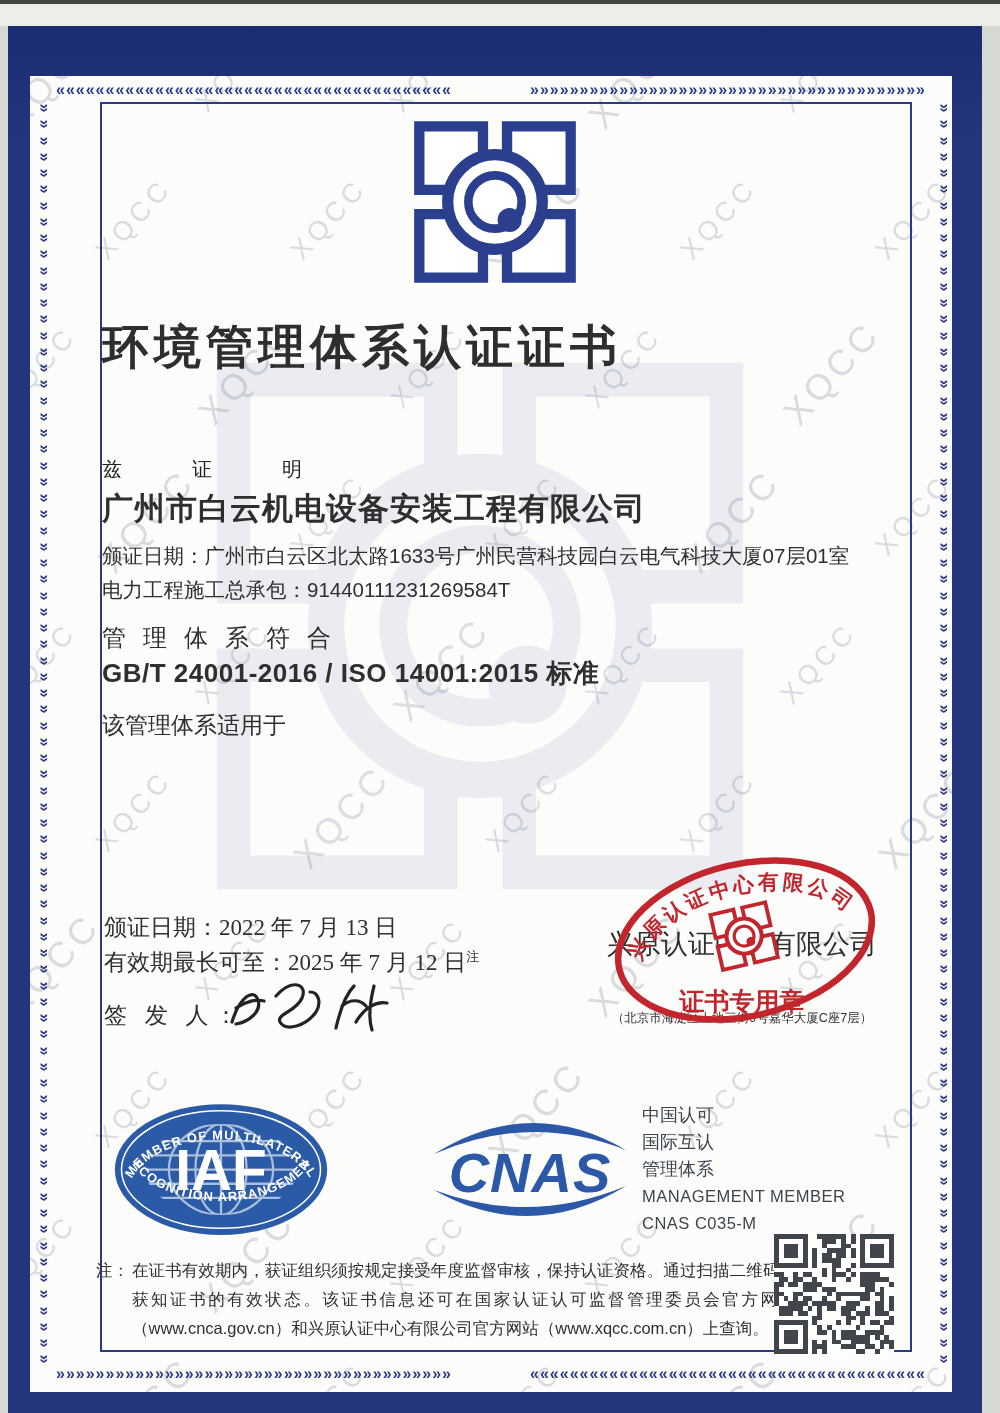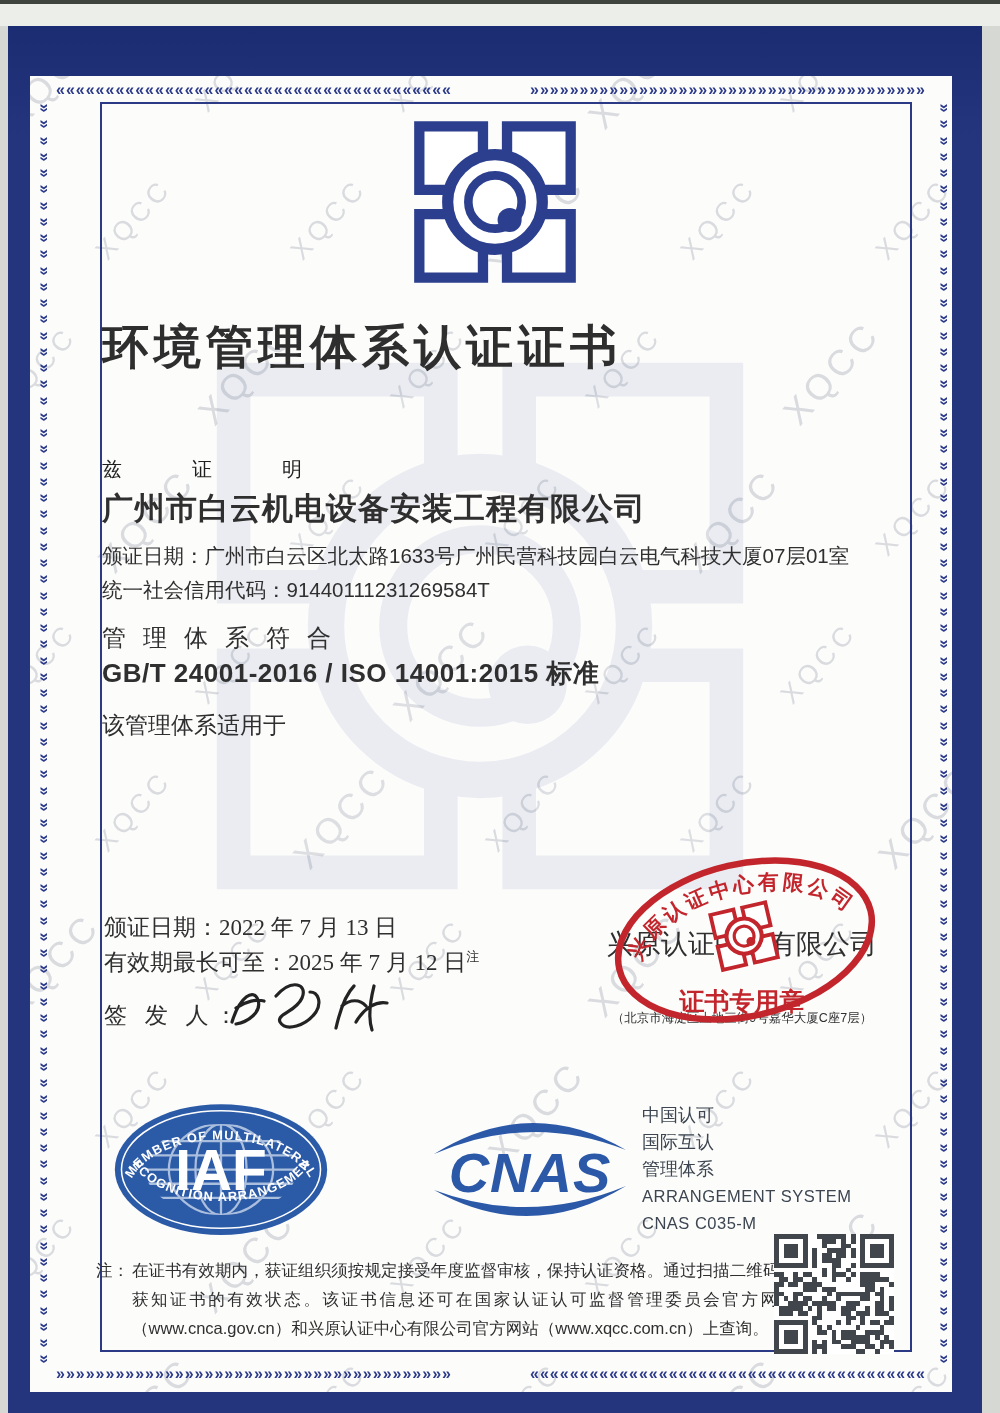--- a/index.html
+++ b/index.html
@@ -328,21 +328,21 @@
 
         <div class="abs ctr title">环境管理体系认证证书</div>
 
 
         <div class="abs ctr certify">
           <b>兹证明</b>
         </div>
 
         <div class="abs ctr company">广州市白云机电设备安装工程有限公司</div>
         <div class="abs ctr addr">颁证日期：广州市白云区北太路1633号广州民营科技园白云电气科技大厦07层01室</div>
-        <div class="abs ctr credit">统一社会信用代码：91440111231269584T</div>
+        <div class="abs ctr credit">电力工程施工总承包：91440111231269584T</div>
 
         <div class="abs ctr conformity">
           <b>管理体系符合</b>
         </div>
         <div class="abs ctr standard">GB/T 24001-2016 / ISO 14001:2015 标准</div>
         <div class="abs ctr scope-intro">该管理体系适用于</div>
 
         <div class="abs issue serifline">颁证日期：2022 年 7 月 13 日</div>
         <div class="abs valid serifline">
           <span>有效期最长可至：2025 年 7 月 12 日</span><sup>注</sup>
@@ -404,21 +404,21 @@
         <svg class="abs cnas" viewBox="0 0 212 118">
           <path d="M10,44 Q106,-16 202,40 Q106,2 10,44 Z" fill="#2b58a7"></path>
           <path d="M10,80 Q106,134 202,76 Q106,116 10,80 Z" fill="#2b58a7"></path>
           <text x="106" y="82" text-anchor="middle" font-size="56" font-weight="bold" font-style="italic" fill="#2b58a7" letter-spacing="1">CNAS</text>
         </svg>
 
         <div class="abs cnas-info">
           <div>中国认可</div>
           <div>国际互认</div>
           <div>管理体系</div>
-          <div class="en">ARRANGEMENT SYSTEM</div>
+          <div class="en">MANAGEMENT MEMBER</div>
           <div class="en">CNAS C035-M</div>
         </div>
 
         <div class="abs note">
           <span class="lbl">注：</span>
           <span class="txt">在证书有效期内，获证组织须按规定接受年度监督审核，保持认证资格。通过扫描二维码可获知证书的有效状态。该证书信息还可在国家认证认可监督管理委员会官方网站（www.cnca.gov.cn）和兴原认证中心有限公司官方网站（www.xqcc.com.cn）上查询。</span>
         </div>
 
         <div class="abs qr" id="qr">
             <i class="on"></i>

